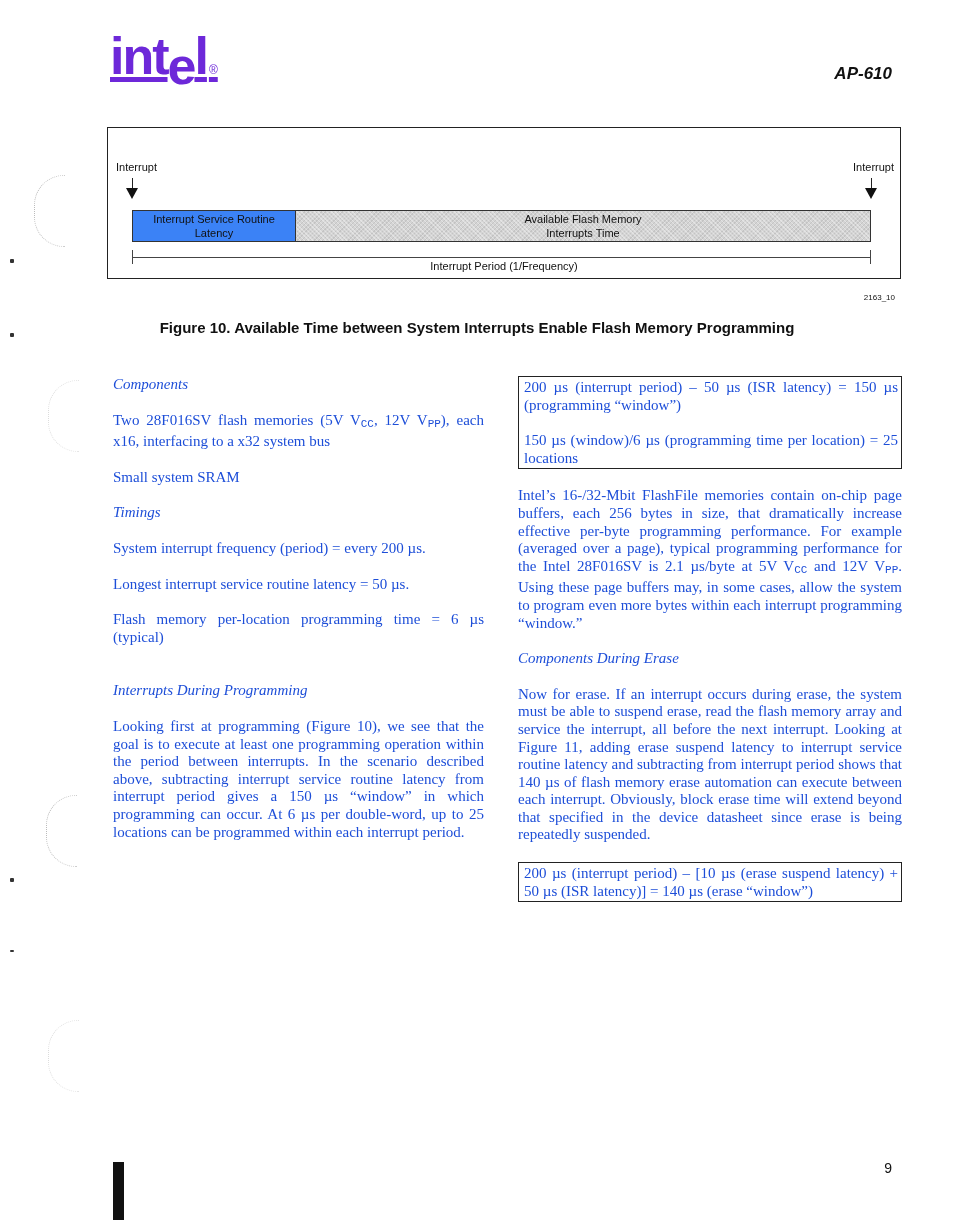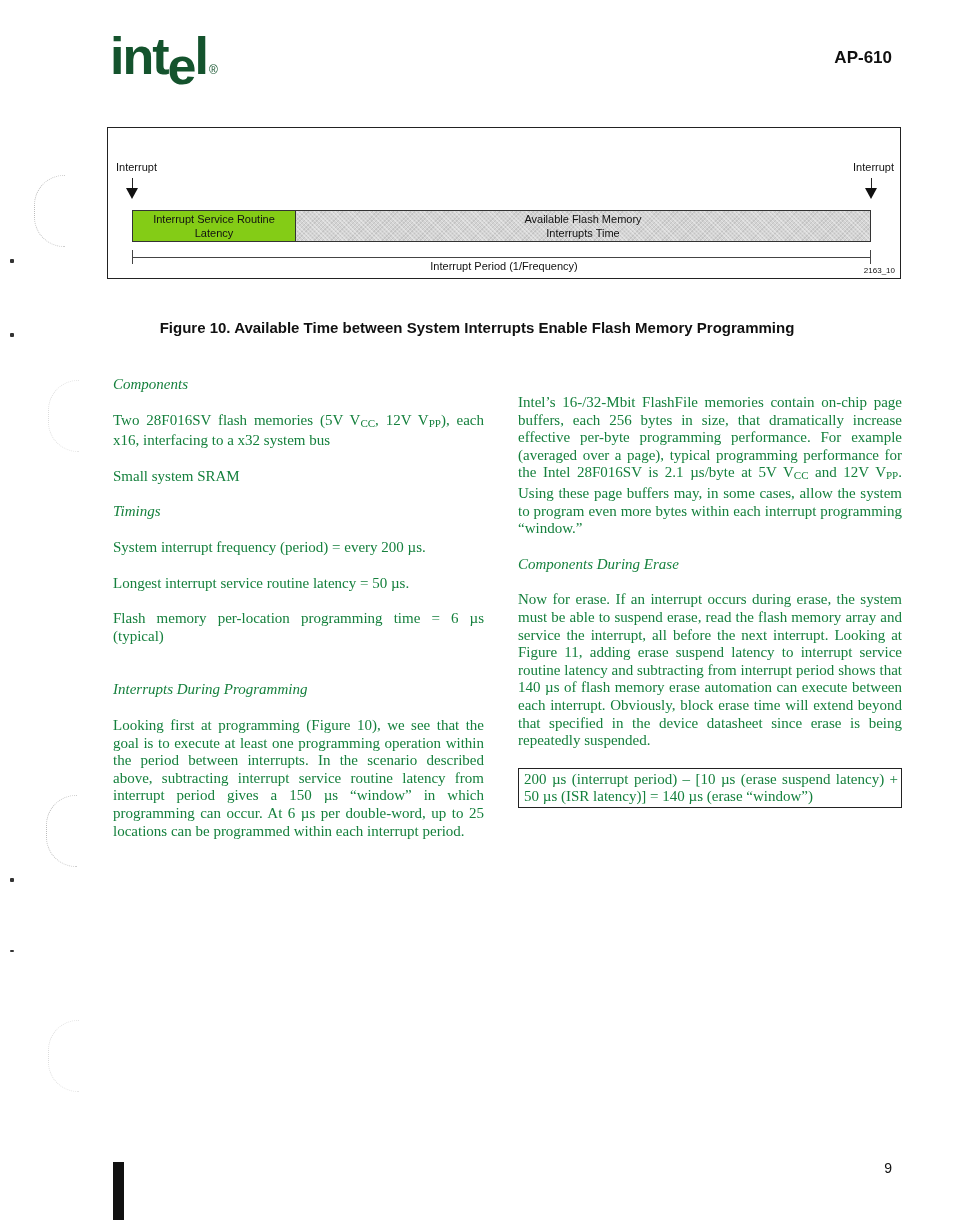--- a/index.html
+++ b/index.html
@@ -1,53 +1,53 @@
 <!DOCTYPE html>
 <html><head>
   <meta charset="utf-8">
   <style>
     html, body { margin: 0; padding: 0; background: #ffffff; }
     body { width: 954px; height: 1221px; position: relative; overflow: hidden; color: #111; }
     .abs { position: absolute; }
 
     
-    .logo { left: 110px; top: 30px; font-family: "Liberation Sans", sans-serif; font-weight: bold; font-size: 52px; letter-spacing: -2px; line-height: 1; color: #14532d; }
+    .logo { left: 110px; top: 30px; font-family: "Liberation Sans", sans-serif; font-weight: bold; font-size: 52px; letter-spacing: -2px; line-height: 1; color: #6d28d9; text-decoration: underline; }
     .logo .e { display: inline-block; transform: translateY(10px); }
     .logo .reg { font-size: 12px; font-weight: normal; letter-spacing: 0; vertical-align: baseline; margin-left: 2px; }
-    .docnum { right: 62px; top: 48px; font-family: "Liberation Sans", sans-serif; font-weight: bold; font-size: 17px; }
+    .docnum { right: 62px; top: 64px; font-family: "Liberation Sans", sans-serif; font-weight: bold; font-size: 17px; font-style: italic; }
 
     
     .figure { left: 107px; top: 127px; width: 794px; height: 152px; border: 1.5px solid #222; box-sizing: border-box; }
     .fig-text { font-family: "Liberation Sans", sans-serif; font-size: 11px; color: #111; }
     .int-left { left: 8px; top: 33px; }
     .int-right { right: 6px; top: 33px; }
     .arrow-stem { width: 1px; height: 10px; background: #222; }
     .arrow-head { border-left: 6px solid transparent; border-right: 6px solid transparent; border-top: 11px solid #111; }
     .arrow-left { left: 18px; top: 50px; }
     .arrow-right { left: 757px; top: 50px; }
     .bar { left: 24px; top: 82px; width: 739px; height: 32px; border: 1px solid #333; box-sizing: border-box; display: flex; }
-    .isr { width: 162px; height: 100%; border-right: 1px solid #333; display: flex; align-items: center; justify-content: center; text-align: center; line-height: 14px; background: #84cc16; }
+    .isr { width: 162px; height: 100%; border-right: 1px solid #333; display: flex; align-items: center; justify-content: center; text-align: center; line-height: 14px; background: #3b82f6; }
     .avail { flex: 1; height: 100%; display: flex; align-items: center; justify-content: center; text-align: center; line-height: 14px;
       background-color: #d4d4d4;
       background-image: repeating-linear-gradient(45deg, rgba(255,255,255,0.35) 0 1px, transparent 1px 3px), repeating-linear-gradient(-45deg, rgba(0,0,0,0.08) 0 1px, transparent 1px 3px); }
     .period-line { left: 24px; top: 129px; width: 739px; height: 1px; background: #444; }
     .tick-l { left: 24px; top: 122px; width: 1px; height: 14px; background: #444; }
     .tick-r { left: 762px; top: 122px; width: 1px; height: 14px; background: #444; }
     .period-label { left: 0; width: 100%; top: 132px; text-align: center; }
-    .fig-id { right: 5px; top: 138px; font-size: 8px; }
+    .fig-id { right: 5px; top: 165px; font-size: 8px; }
 
     .caption { left: 0; width: 954px; top: 319px; text-align: center; font-family: "Liberation Sans", sans-serif; font-weight: bold; font-size: 15px; }
 
     
-    .col { font-family: "Liberation Serif", serif; font-size: 15px; line-height: 17.6px; color: #15803d; }
+    .col { font-family: "Liberation Serif", serif; font-size: 15px; line-height: 17.6px; color: #1d4ed8; }
     .col p { margin: 0; text-align: justify; }
     .left-col { left: 113px; top: 376px; width: 371px; }
     .right-col { left: 518px; top: 376px; width: 384px; }
     .italic { font-style: italic; }
-    .sub { font-size: 11px; vertical-align: -2px; }
+    .sub { font-size: 11px; vertical-align: -2px; font-family: Liberation Mono, monospace; }
     .gap { height: 18px; }
     .box { border: 1.5px solid #222; padding: 2px 3px 1px 5px; }
     .box p { text-align: justify; }
 
     .pagebar { left: 113px; top: 1162px; width: 11px; height: 58px; background: #111; }
     .pagenum { right: 62px; top: 1160px; font-family: "Liberation Sans", sans-serif; font-size: 14px; }
 
     .punch { width: 30px; height: 70px; border-left: 1px dotted #bbb; border-top: 1px dotted #ccc; border-bottom: 1px dotted #ccc; border-radius: 30px 0 0 30px; }
     .speck { width: 4px; height: 4px; background: #333; border-radius: 1px; }
   </style>
@@ -113,20 +113,25 @@
   <div class="gap"></div>
   <p>Flash memory per-location programming time = 6 µs (typical)</p>
   <div class="gap"></div>
   <div class="gap"></div>
   <p class="italic">Interrupts During Programming</p>
   <div class="gap"></div>
   <p>Looking first at programming (Figure 10), we see that the goal is to execute at least one programming operation within the period between interrupts. In the scenario described above, subtracting interrupt service routine latency from interrupt period gives a 150 µs “window” in which programming can occur. At 6 µs per double-word, up to 25 locations can be programmed within each interrupt period.</p>
 </div>
 
 <div class="abs col right-col">
+  <div class="box">
+    <p>200 µs (interrupt period) – 50 µs (ISR latency) = 150 µs (programming “window”)</p>
+    <div class="gap"></div>
+    <p>150 µs (window)/6 µs (programming time per location) = 25 locations</p>
+  </div>
   <div class="gap"></div>
   <p>
     <span>Intel’s 16-/32-Mbit FlashFile memories contain on-chip page buffers, each 256 bytes in size, that dramatically increase effective per-byte programming performance. For example (averaged over a page), typical programming performance for the Intel 28F016SV is 2.1 µs/byte at 5V V</span><span class="sub">CC</span><span> and 12V V</span><span class="sub">PP</span><span>. Using these page buffers may, in some cases, allow the system to program even more bytes within each interrupt programming “window.”</span>
   </p>
   <div class="gap"></div>
   <p class="italic">Components During Erase</p>
   <div class="gap"></div>
   <p>Now for erase. If an interrupt occurs during erase, the system must be able to suspend erase, read the flash memory array and service the interrupt, all before the next interrupt. Looking at Figure 11, adding erase suspend latency to interrupt service routine latency and subtracting from interrupt period shows that 140 µs of flash memory erase automation can execute between each interrupt. Obviously, block erase time will extend beyond that specified in the device datasheet since erase is being repeatedly suspended.</p>
   <div class="gap"></div>
   <div class="box">

